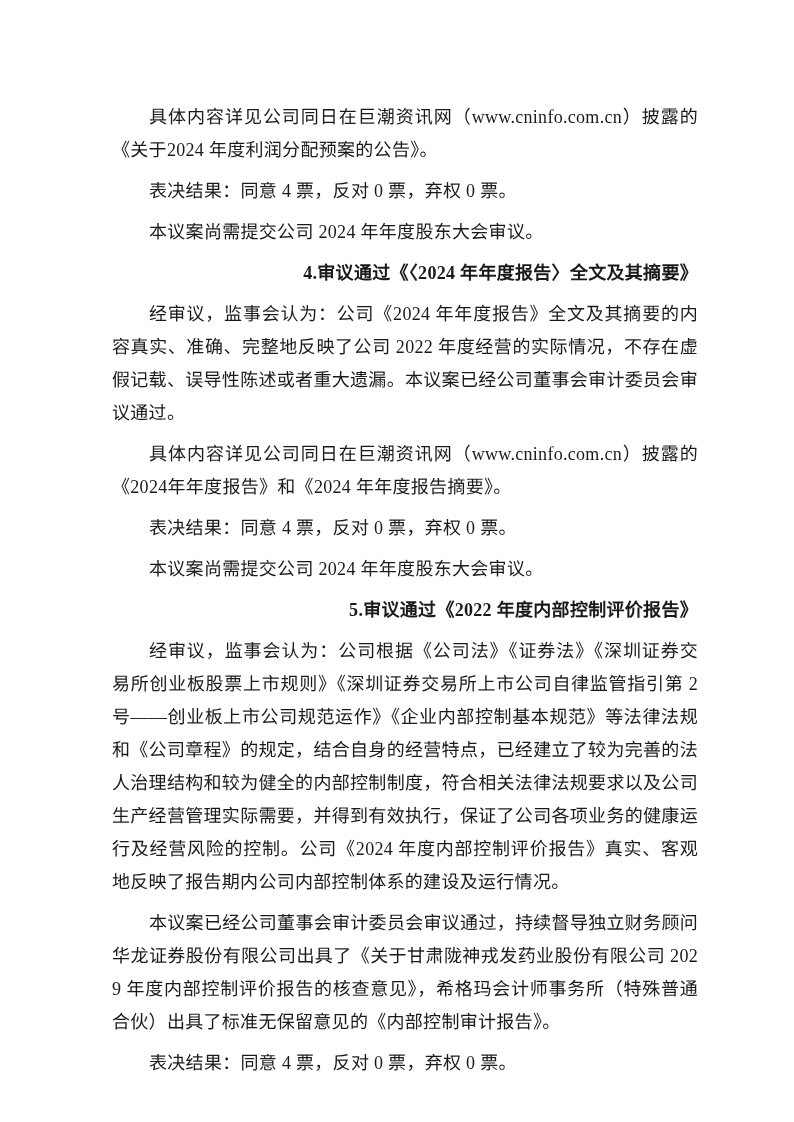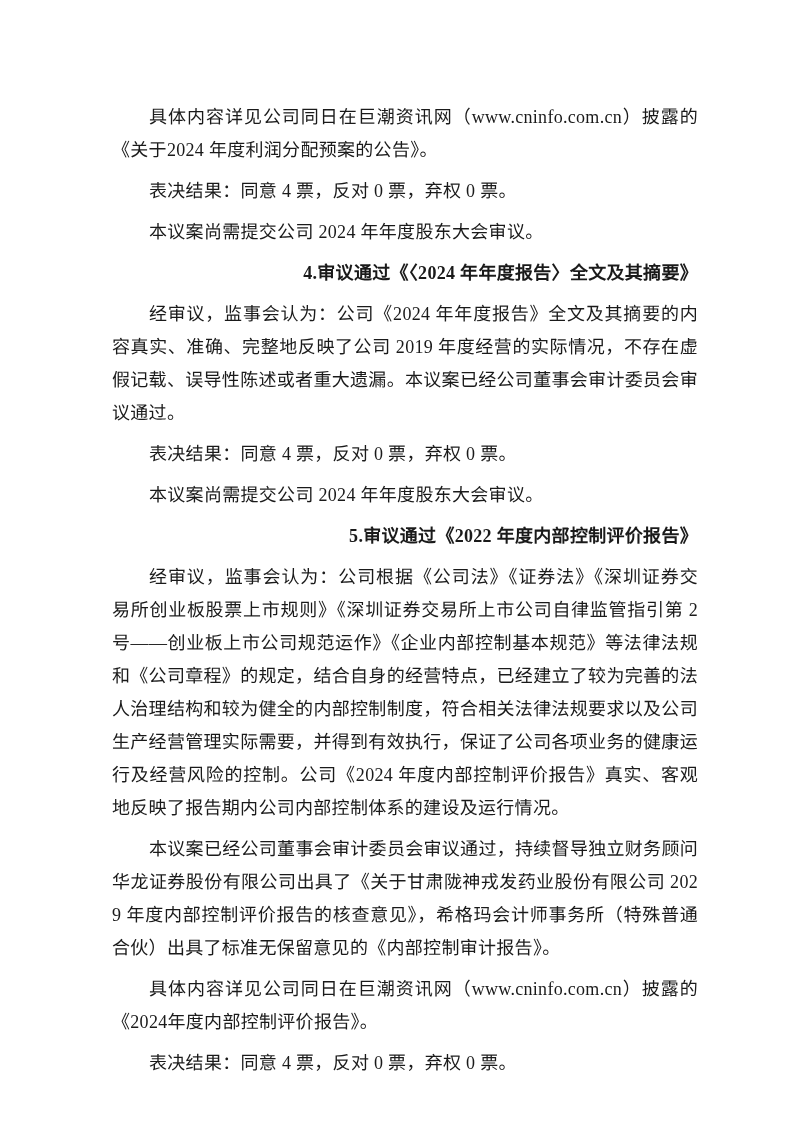--- a/index.html
+++ b/index.html
@@ -38,22 +38,22 @@
 </style>
 </head>
 <body>
 
 <div class="doc-page">
   <div class="doc-content">
     <p class="para">具体内容详见公司同日在巨潮资讯网（www.cninfo.com.cn）披露的《关于2024 年度利润分配预案的公告》。</p>
     <p class="para">表决结果：同意 4 票，反对 0 票，弃权 0 票。</p>
     <p class="para">本议案尚需提交公司 2024 年年度股东大会审议。</p>
     <p class="para heading">4.审议通过《〈2024 年年度报告〉全文及其摘要》</p>
-    <p class="para">经审议，监事会认为：公司《2024 年年度报告》全文及其摘要的内容真实、准确、完整地反映了公司 2019 年度经营的实际情况，不存在虚假记载、误导性陈述或者重大遗漏。本议案已经公司董事会审计委员会审议通过。</p>
+    <p class="para">经审议，监事会认为：公司《2024 年年度报告》全文及其摘要的内容真实、准确、完整地反映了公司 2022 年度经营的实际情况，不存在虚假记载、误导性陈述或者重大遗漏。本议案已经公司董事会审计委员会审议通过。</p>
+    <p class="para">具体内容详见公司同日在巨潮资讯网（www.cninfo.com.cn）披露的《2024年年度报告》和《2024 年年度报告摘要》。</p>
     <p class="para">表决结果：同意 4 票，反对 0 票，弃权 0 票。</p>
     <p class="para">本议案尚需提交公司 2024 年年度股东大会审议。</p>
     <p class="para heading">5.审议通过《2022 年度内部控制评价报告》</p>
     <p class="para">经审议，监事会认为：公司根据《公司法》《证券法》《深圳证券交易所创业板股票上市规则》《深圳证券交易所上市公司自律监管指引第 2 号——创业板上市公司规范运作》《企业内部控制基本规范》等法律法规和《公司章程》的规定，结合自身的经营特点，已经建立了较为完善的法人治理结构和较为健全的内部控制制度，符合相关法律法规要求以及公司生产经营管理实际需要，并得到有效执行，保证了公司各项业务的健康运行及经营风险的控制。公司《2024 年度内部控制评价报告》真实、客观地反映了报告期内公司内部控制体系的建设及运行情况。</p>
     <p class="para">本议案已经公司董事会审计委员会审议通过，持续督导独立财务顾问华龙证券股份有限公司出具了《关于甘肃陇神戎发药业股份有限公司 2029 年度内部控制评价报告的核查意见》，希格玛会计师事务所（特殊普通合伙）出具了标准无保留意见的《内部控制审计报告》。</p>
-    <p class="para">具体内容详见公司同日在巨潮资讯网（www.cninfo.com.cn）披露的《2024年度内部控制评价报告》。</p>
     <p class="para">表决结果：同意 4 票，反对 0 票，弃权 0 票。</p>
   </div>
 </div>
 
 </body></html>

